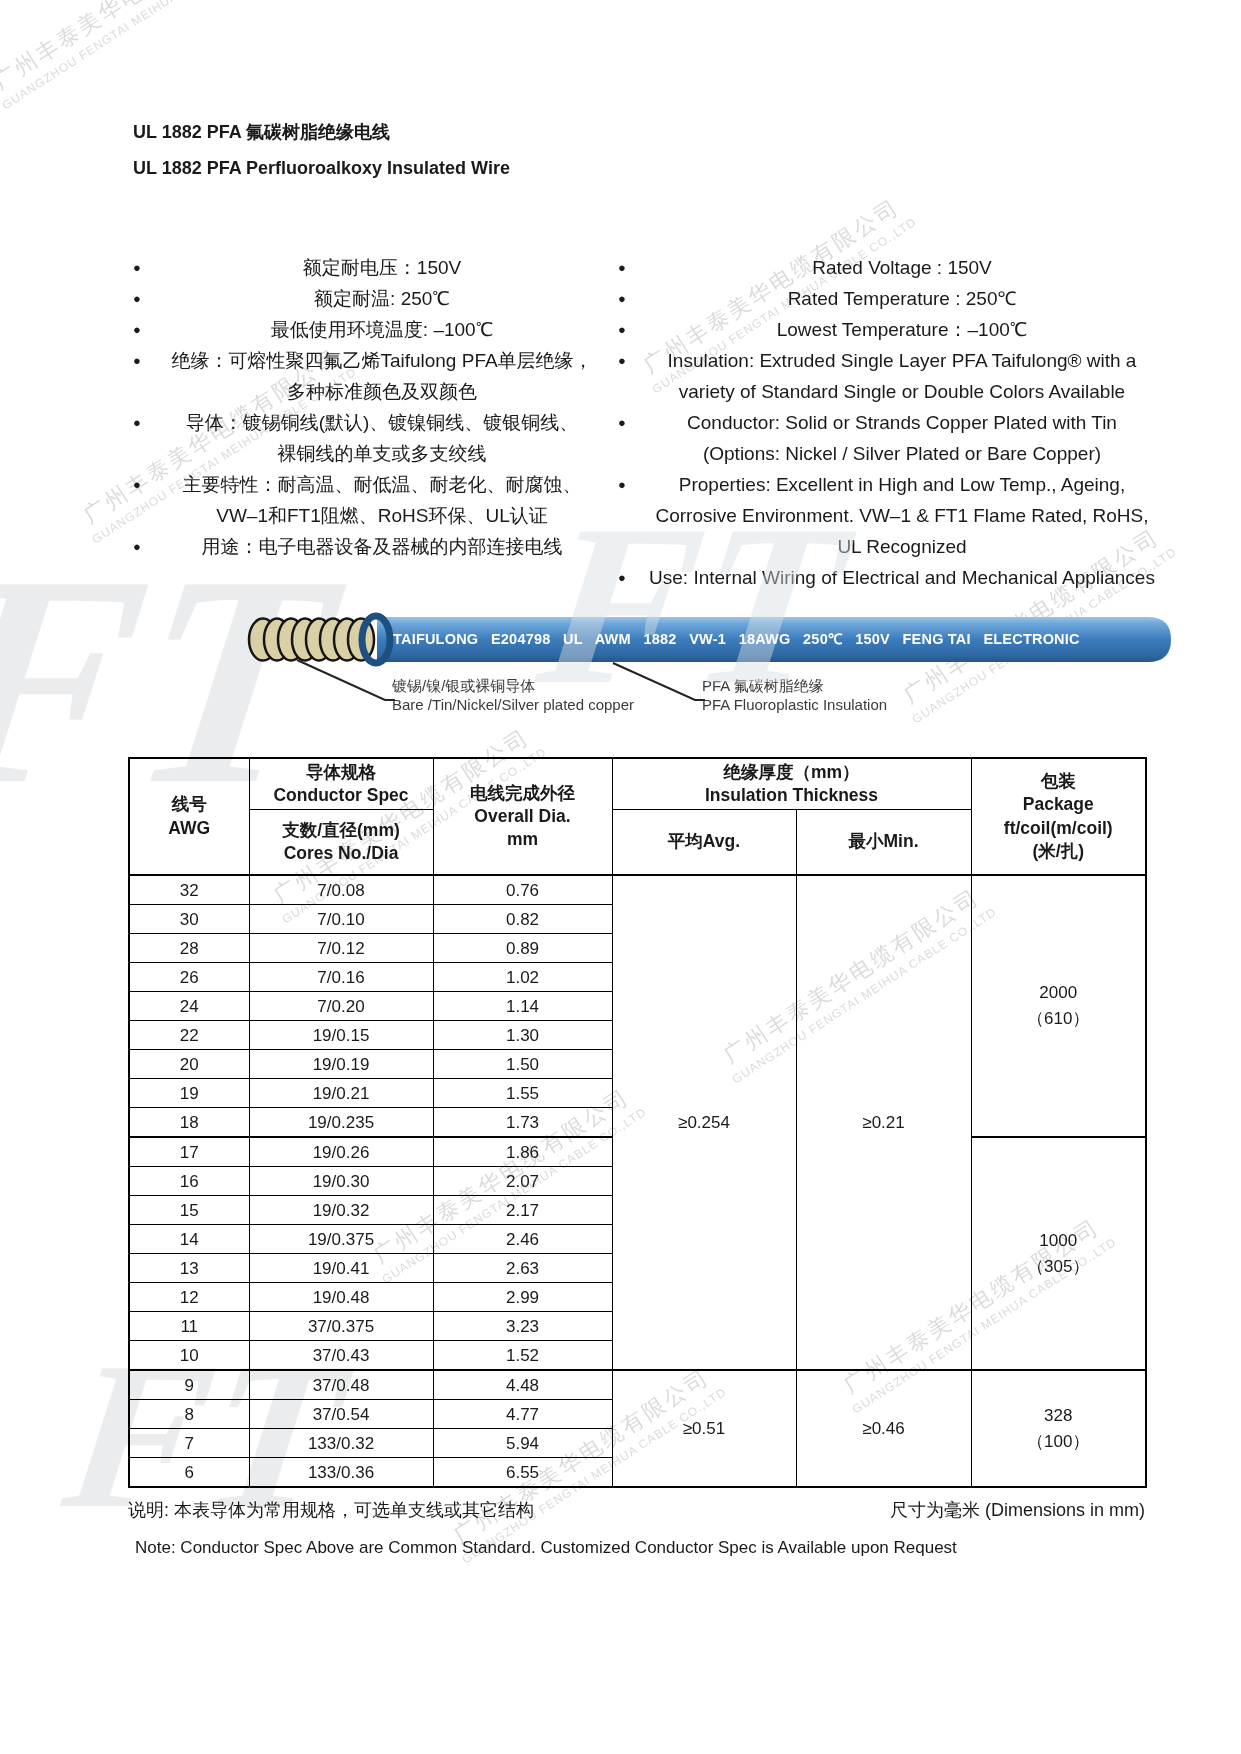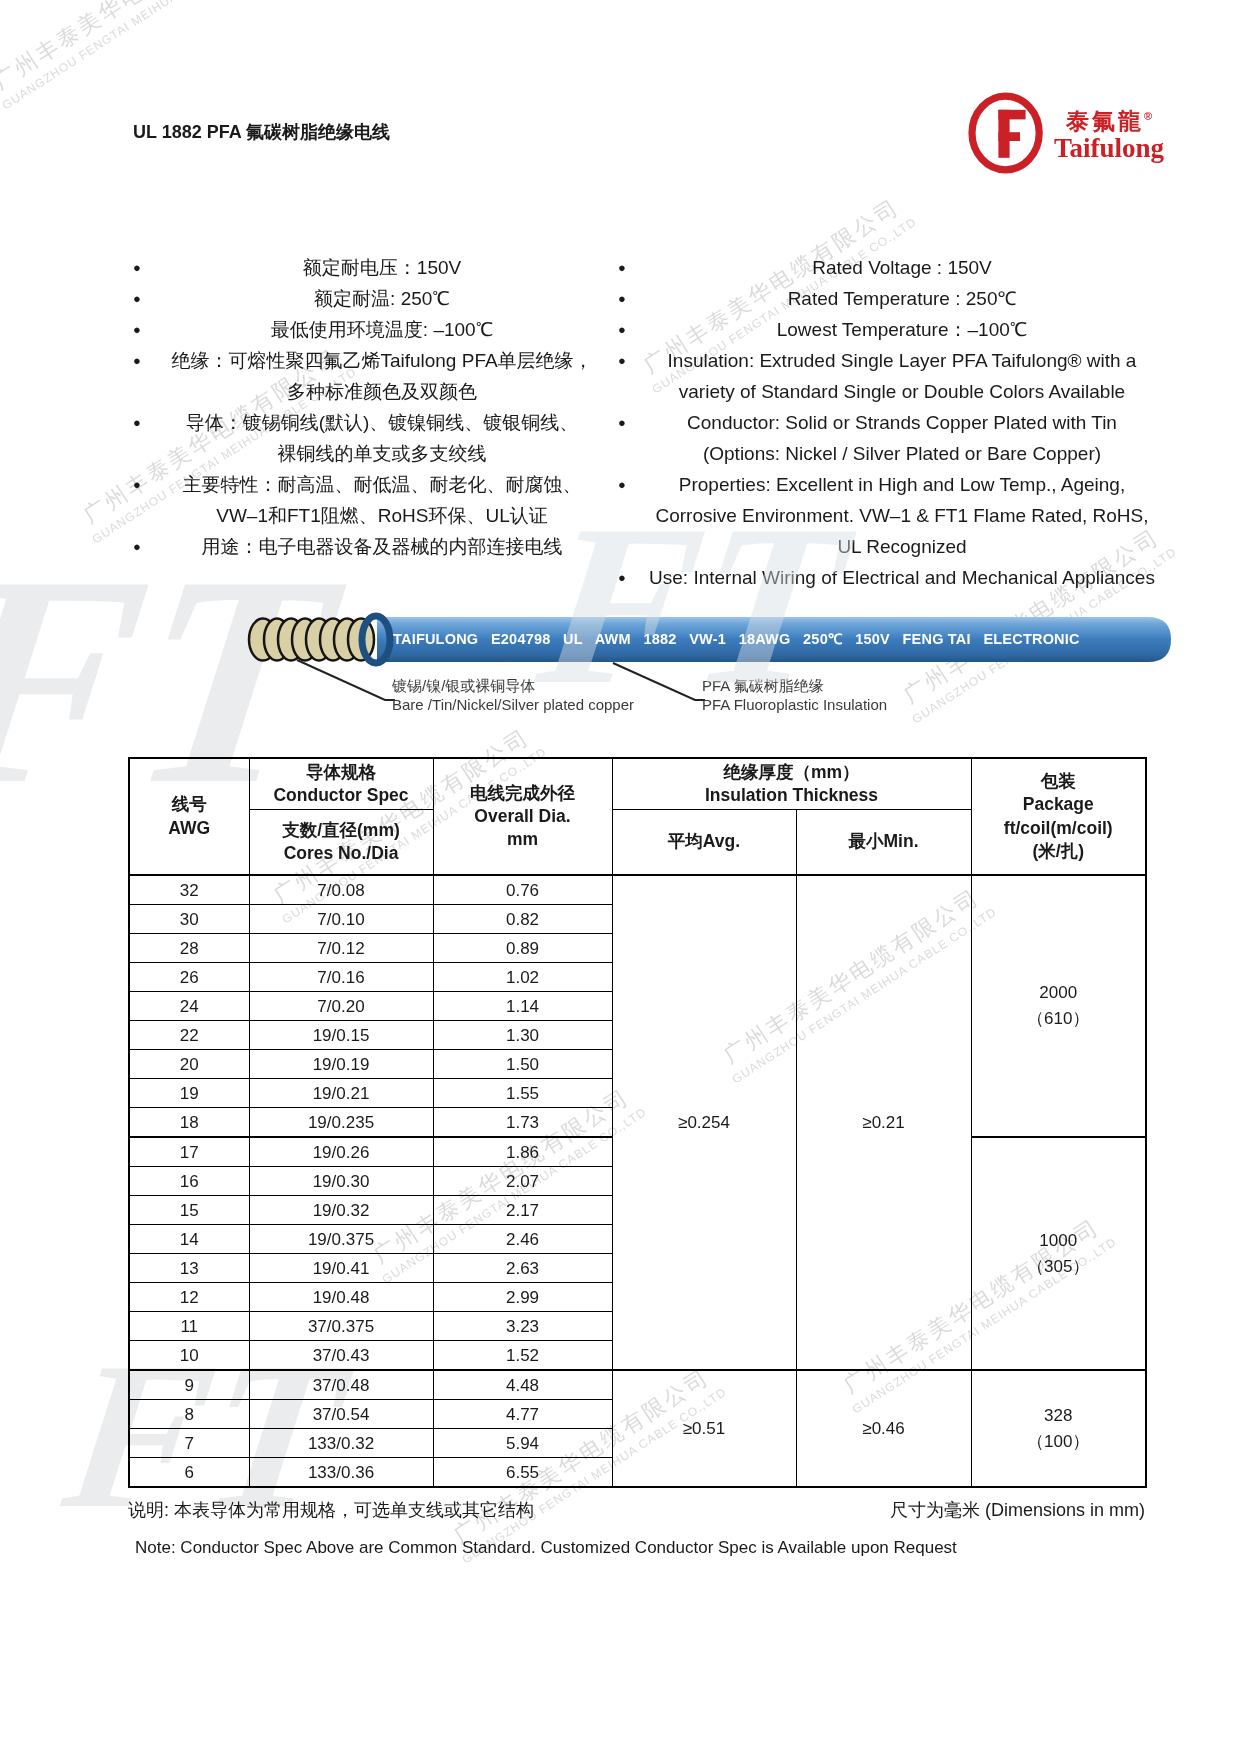--- a/index.html
+++ b/index.html
@@ -100,36 +100,23 @@
   <div class="wm" style="left:430px;top:1440px;">
     <span class="zh">广州丰泰美华电缆有限公司</span>
     <span class="en">GUANGZHOU FENGTAI MEIHUA CABLE CO.,LTD</span>
   </div>
   <div class="ftwm" style="left:-60px;top:530px;font-size:300px;">FT</div>
   <div class="ftwm" style="left:545px;top:490px;font-size:230px;z-index:2;color:rgba(215,222,228,.45);">FT</div>
   <div class="ftwm" style="left:70px;top:1330px;font-size:210px;">FT</div>
 
   <div id="title-block">
     <div class="t">UL 1882 PFA 氟碳树脂绝缘电线</div>
-  </div>
-
-  <div id="logo">
-    <svg width="80" height="86" viewBox="0 0 100 106">
-      <ellipse cx="47" cy="53" rx="42" ry="46" fill="none" stroke="#cc2027" stroke-width="9"></ellipse>
-      <rect x="38" y="24" width="14" height="60" fill="#cc2027"></rect>
-      <rect x="38" y="24" width="34" height="12" fill="#cc2027"></rect>
-      <rect x="38" y="52" width="27" height="11" fill="#cc2027"></rect>
-    </svg>
-    <div class="ltxt">
-      <div class="lzh">
-        <span>泰氟龍</span><sup>®</sup>
-      </div>
-      <div class="len">Taifulong</div>
-    </div>
-  </div>
+    <div class="t">UL 1882 PFA Perfluoroalkoxy Insulated Wire</div>
+  </div>
+
 
   <ul id="features-zh" class="features">
       <li>
         <span class="bullet">●</span>
         <span class="ftext">额定耐电压：150V</span>
       </li>
       <li>
         <span class="bullet">●</span>
         <span class="ftext">额定耐温: 250℃</span>
       </li>

